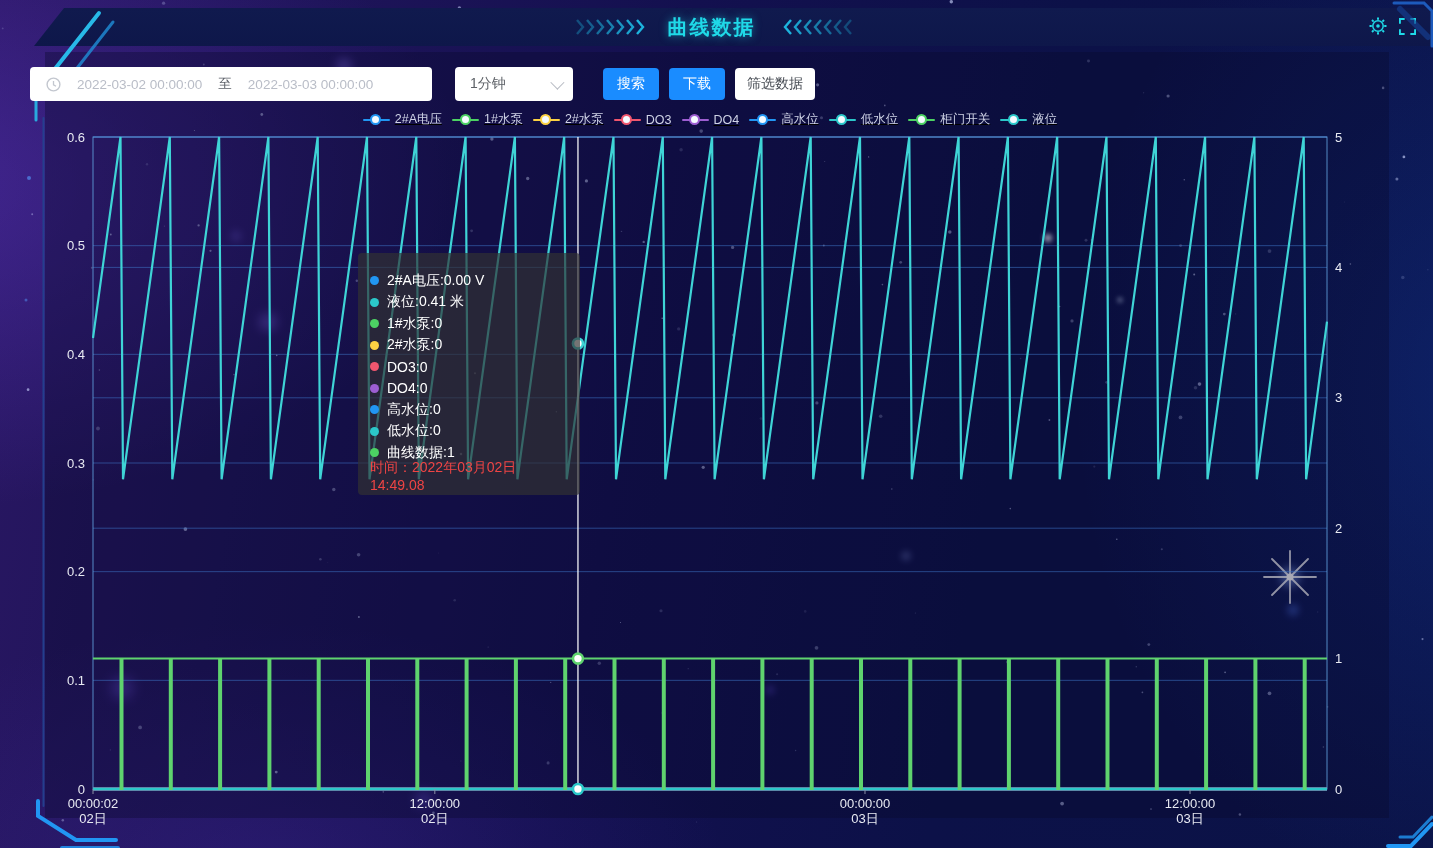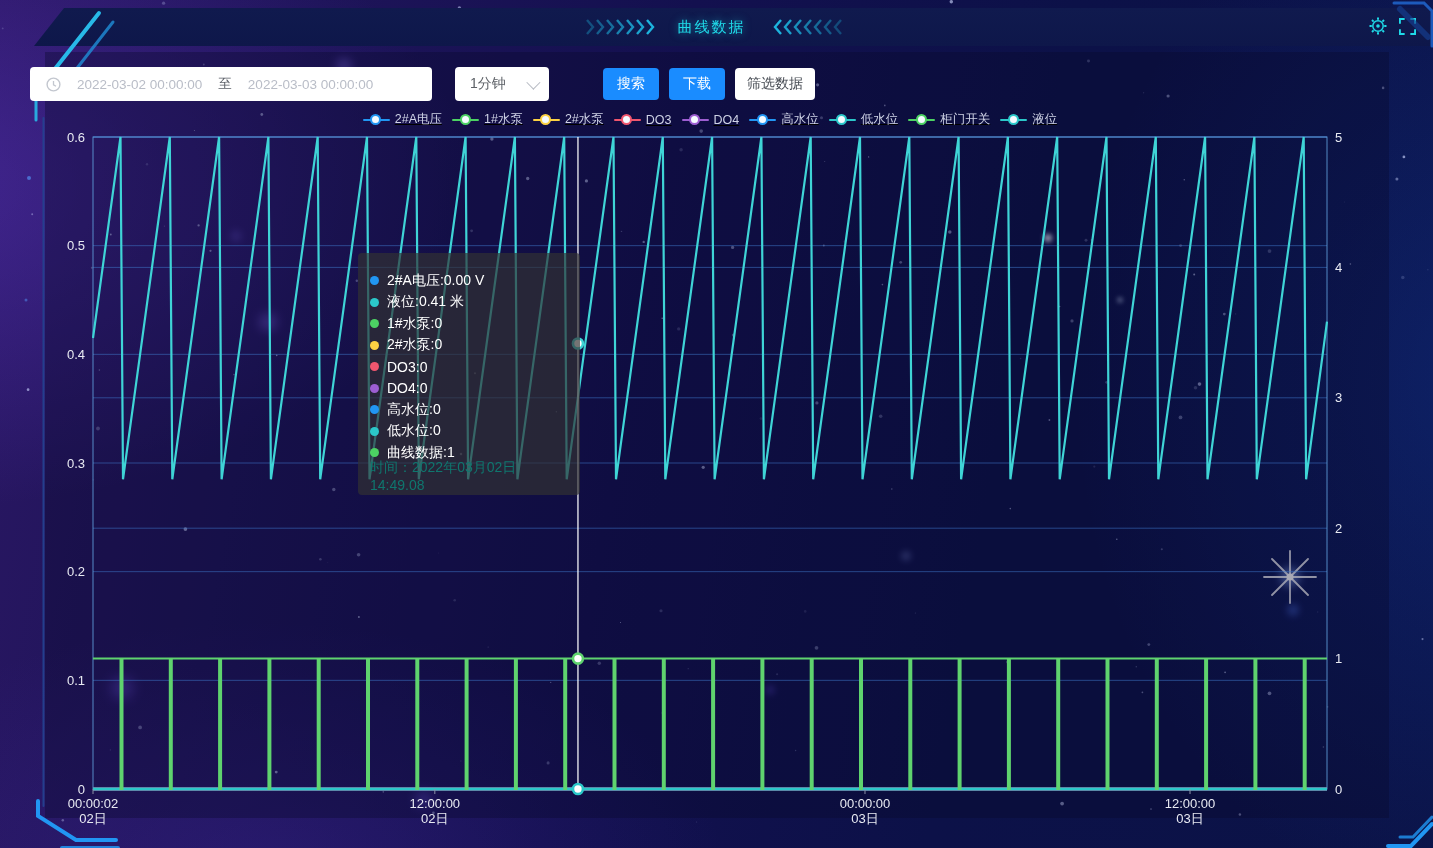--- a/index.html
+++ b/index.html
@@ -14,33 +14,33 @@
   }
   #bg-stars,#frame-deco,#chart{position:absolute;left:0;top:0;pointer-events:none;}
   #inner-panel{position:absolute;left:45px;top:52px;right:44px;bottom:30px;
     background:rgba(8,10,44,0.35);}
   
   #header-band{position:absolute;left:0;top:8px;right:0;height:38px;
     background:linear-gradient(180deg,#101a4e 0%,#0e174a 100%);
     clip-path:polygon(34px 100%,64px 0,100% 0,100% 100%);}
   #header-title-wrap{position:absolute;top:8px;left:0;width:1433px;height:38px;
     display:flex;align-items:center;justify-content:center;gap:18px;}
-  #page-title{color:#1fd9e8;font-size:15px;font-weight:normal;letter-spacing:2px;
+  #page-title{color:#1fd9e8;font-size:20px;font-weight:bold;letter-spacing:2px;
     text-shadow:0 0 8px rgba(31,217,232,0.55);}
   #header-icons{position:absolute;top:17px;right:17px;display:flex;gap:12px;align-items:center;}
   #header-icons .hicon{cursor:pointer;display:block;}
   
   #toolbar{position:absolute;left:30px;top:67px;height:34px;}
   .tb{position:absolute;top:0;border-radius:4px;box-sizing:border-box;}
   #date-range{left:0;width:402px;height:34px;background:#fff;display:flex;align-items:center;
     padding:0 16px;cursor:text;}
   #date-range .dt{color:#b9bdc7;font-size:13.5px;}
   #date-range .sep{color:#5a5e66;font-size:13.5px;margin:0 16px;}
   #clock-icon{margin-right:16px;flex:0 0 auto;display:block;}
-  #interval-select{left:425px;width:94px;height:34px;background:#fff;display:flex;
+  #interval-select{left:425px;width:118px;height:34px;background:#fff;display:flex;
     align-items:center;justify-content:space-between;padding:0 12px 0 15px;cursor:pointer;}
   #interval-select .val{color:#5c6066;font-size:14px;}
   .chev-down{width:9px;height:9px;border-right:1.6px solid #b6bac2;border-bottom:1.6px solid #b6bac2;
     transform:rotate(45deg) translateY(-2px);}
   .btn{height:32px;top:1px;border:none;border-radius:4px;font-size:14px;cursor:pointer;
     font-family:inherit;display:flex;align-items:center;justify-content:center;margin-left:23px;}
   .btn.blue{background:#1a8cff;color:#fff;}
   #search-btn{left:550px;width:56px;position:absolute;}
   #download-btn{left:616px;width:56px;position:absolute;}
   #filter-btn{left:682px;width:80px;position:absolute;background:#fff;color:#454a52;}
@@ -52,21 +52,21 @@
   .lg-line{position:absolute;left:0;top:5.5px;width:27px;height:2px;border-radius:1px;}
   .lg-dot{position:absolute;left:7.5px;top:1px;width:7px;height:7px;border-radius:50%;
     background:#f4fbff;border:2px solid;}
   .lg-label{font-size:12.5px;color:#cfd3e6;}
   
   #tooltip{position:absolute;left:358px;top:253px;width:222px;box-sizing:border-box;
     background:rgba(50,50,50,0.68);border-radius:4px;padding:17px 12px 8px 12px;z-index:5;}
   .tt-row{display:flex;align-items:center;height:21.5px;}
   .tt-dot{width:9px;height:9px;border-radius:50%;margin-right:8px;flex:0 0 auto;}
   .tt-text{color:#fff;font-size:14px;white-space:nowrap;}
-  #tooltip-time{color:#0f766e;font-size:14px;margin-top:2px;height:21px;display:flex;align-items:center;}
+  #tooltip-time{color:#ef4444;font-size:14px;margin-top:2px;height:21px;display:flex;align-items:center;}
 </style>
 </head>
 <body>
 
 <svg id="bg-stars" width="1433" height="848">
     <circle cx="1269.5" cy="693.3" r="1.84" fill="#cdd6ff" opacity="0.54"></circle>
     <circle cx="805.2" cy="611.4" r="1.29" fill="#cdd6ff" opacity="0.15"></circle>
     <circle cx="1007.4" cy="662.1" r="1.47" fill="#cdd6ff" opacity="0.30"></circle>
     <circle cx="1062.1" cy="803.6" r="1.89" fill="#cdd6ff" opacity="0.61"></circle>
     <circle cx="261.8" cy="114.5" r="1.38" fill="#cdd6ff" opacity="0.58"></circle>

